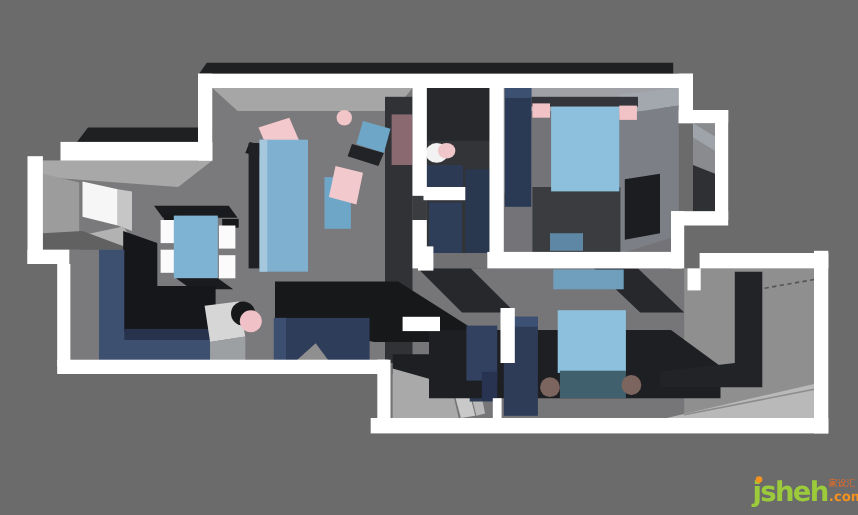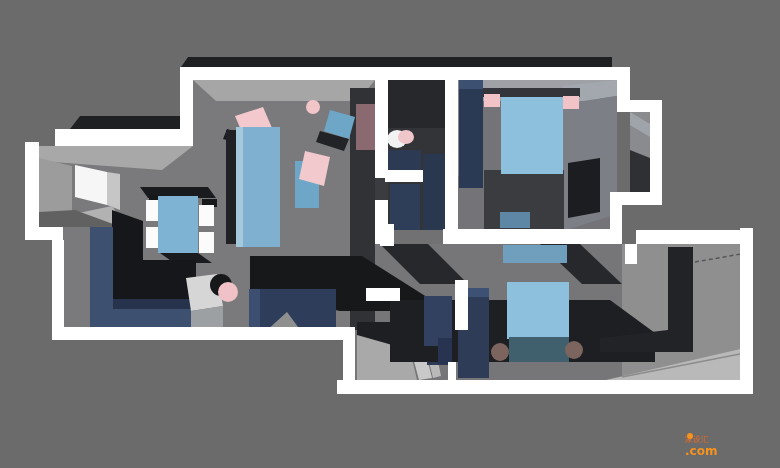--- a/index.html
+++ b/index.html
@@ -136,19 +136,20 @@
       <rect x="375" y="200" width="13" height="44" fill="#ffffff"></rect>
       <rect x="445" y="77" width="13" height="153" fill="#ffffff"></rect>
       <rect x="385" y="170" width="38" height="12" fill="#ffffff"></rect>
       <rect x="455" y="280" width="13" height="50" fill="#ffffff"></rect>
       <rect x="366" y="288" width="34" height="13" fill="#ffffff"></rect>
       <rect x="380" y="224" width="14" height="22" fill="#ffffff"></rect>
       <rect x="625" y="244" width="12" height="20" fill="#ffffff"></rect>
       <rect x="448" y="362" width="8" height="20" fill="#ffffff"></rect>
     </svg>
   <div class="watermark">
+    <span class="wm-brand" style="color: rgb(155, 202, 59);">jsheh</span>
     <span class="wm-jdot"></span>
     <span class="wm-col">
       <span class="wm-badge">家设汇</span>
       <span class="wm-suffix" style="color: rgb(246, 146, 30);">.com</span>
     </span>
   </div>
 </div>
 
 </body></html>

